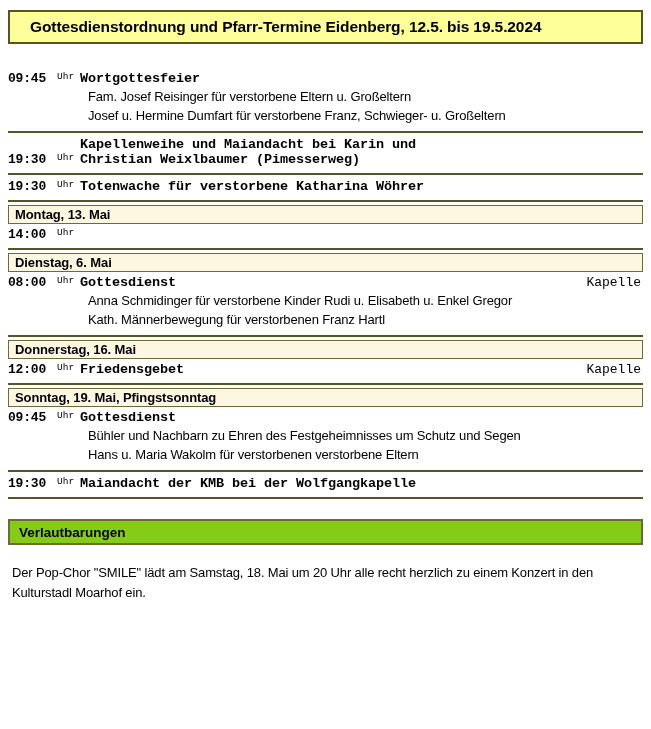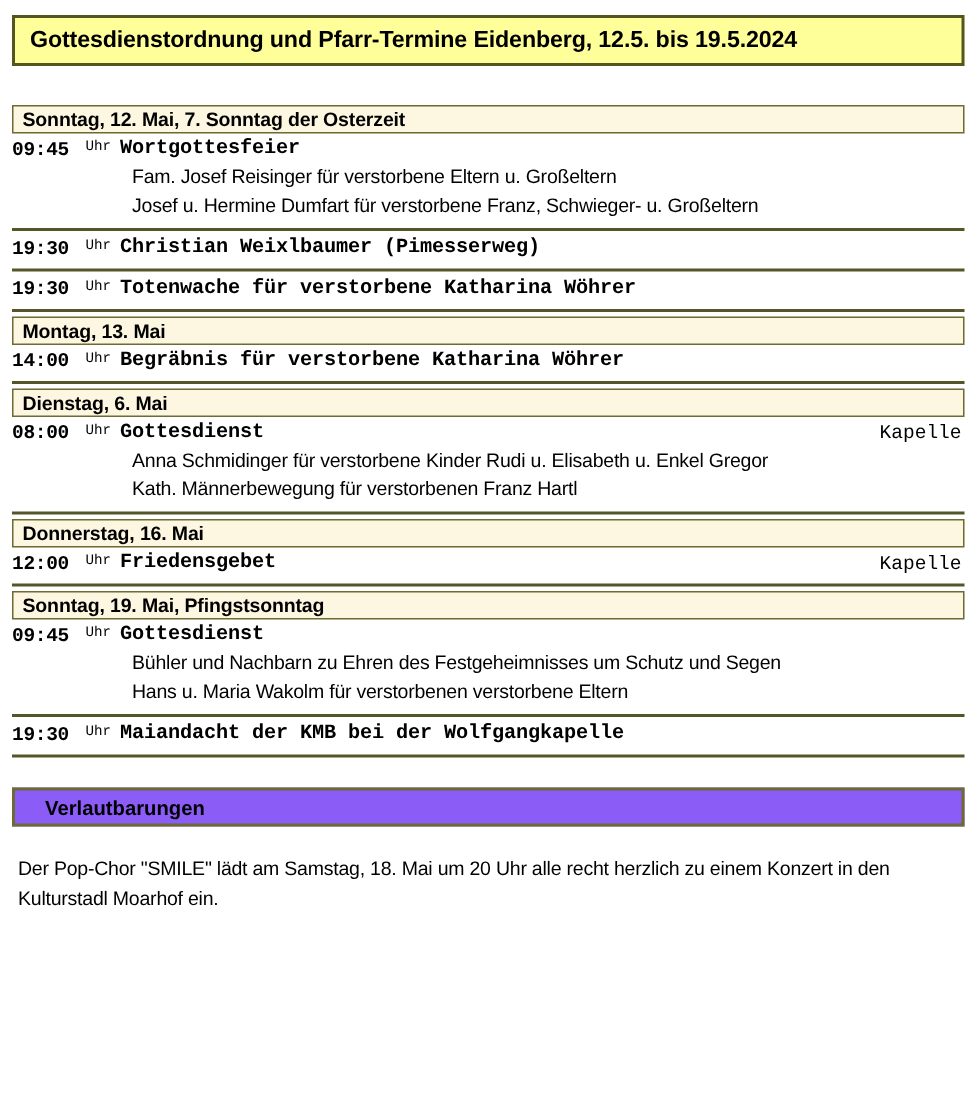--- a/index.html
+++ b/index.html
@@ -23,21 +23,21 @@
   }
 
   
   .title-bar {
     margin-top: 10px;
     background: #ffff99;
     border: 2px solid #555522;
     height: 34px;
     display: flex;
     align-items: center;
-    padding-left: 10px;
+    padding-left: 20px;
     box-sizing: border-box;
   }
   .title-bar .title-text {
     font-size: 15.5px;
     font-weight: bold;
     letter-spacing: -0.1px;
   }
 
   
   .schedule {
@@ -117,26 +117,26 @@
   }
   .intention {
     font-size: 13px;
     font-weight: normal;
     line-height: 19px;
     letter-spacing: -0.15px;
   }
 
   
   .announce-bar {
-    background: #8b5cf6;
+    background: #84cc16;
     border: 2px solid #6b6b33;
     height: 26px;
     display: flex;
     align-items: center;
-    padding-left: 20px;
+    padding-left: 9px;
     box-sizing: border-box;
     margin-top: 20px;
   }
   .announce-bar .announce-title {
     font-size: 13.5px;
     font-weight: bold;
   }
   .announce-body {
     margin-top: 18px;
     padding: 0 4px;
@@ -151,59 +151,55 @@
 </head>
 <body>
 
 <div class="page">
 
   <div class="title-bar">
     <span class="title-text">Gottesdienstordnung und Pfarr-Termine Eidenberg, 12.5. bis 19.5.2024</span>
   </div>
 
   <div class="schedule" id="schedule-root">
-      <div class="day-header">
-        <span class="day-text">Sonntag,  12. Mai,  7. Sonntag der Osterzeit</span>
-      </div>
       <div class="event">
         <div class="event-main">
           <span class="time">09:45</span>
           <span class="uhr">Uhr</span>
           <span class="event-title"><span>Wortgottesfeier</span></span>
         </div>
         <div class="intentions">
           <div class="intention">Fam. Josef Reisinger für verstorbene Eltern u. Großeltern</div>
           <div class="intention">Josef u. Hermine Dumfart für verstorbene Franz, Schwieger- u. Großeltern</div>
         </div>
       </div>
       <hr class="rule">
       <div class="event">
         <div class="event-main">
           <span class="time">19:30</span>
           <span class="uhr">Uhr</span>
-          <span class="event-title"><span class="line2">Christian Weixlbaumer (Pimesserweg)</span></span>
+          <span class="event-title"><span>Kapellenweihe und Maiandacht bei Karin und</span><span class="line2">Christian Weixlbaumer (Pimesserweg)</span></span>
         </div>
       </div>
       <hr class="rule">
       <div class="event">
         <div class="event-main">
           <span class="time">19:30</span>
           <span class="uhr">Uhr</span>
           <span class="event-title"><span>Totenwache für verstorbene Katharina Wöhrer</span></span>
         </div>
       </div>
       <hr class="rule">
       <div class="day-header">
         <span class="day-text">Montag,  13. Mai</span>
       </div>
       <div class="event">
         <div class="event-main">
           <span class="time">14:00</span>
           <span class="uhr">Uhr</span>
-          <span class="event-title"><span>Begräbnis für verstorbene Katharina Wöhrer</span></span>
         </div>
       </div>
       <hr class="rule">
       <div class="day-header">
         <span class="day-text">Dienstag,  6. Mai</span>
       </div>
       <div class="event">
         <div class="event-main">
           <span class="time">08:00</span>
           <span class="uhr">Uhr</span>

